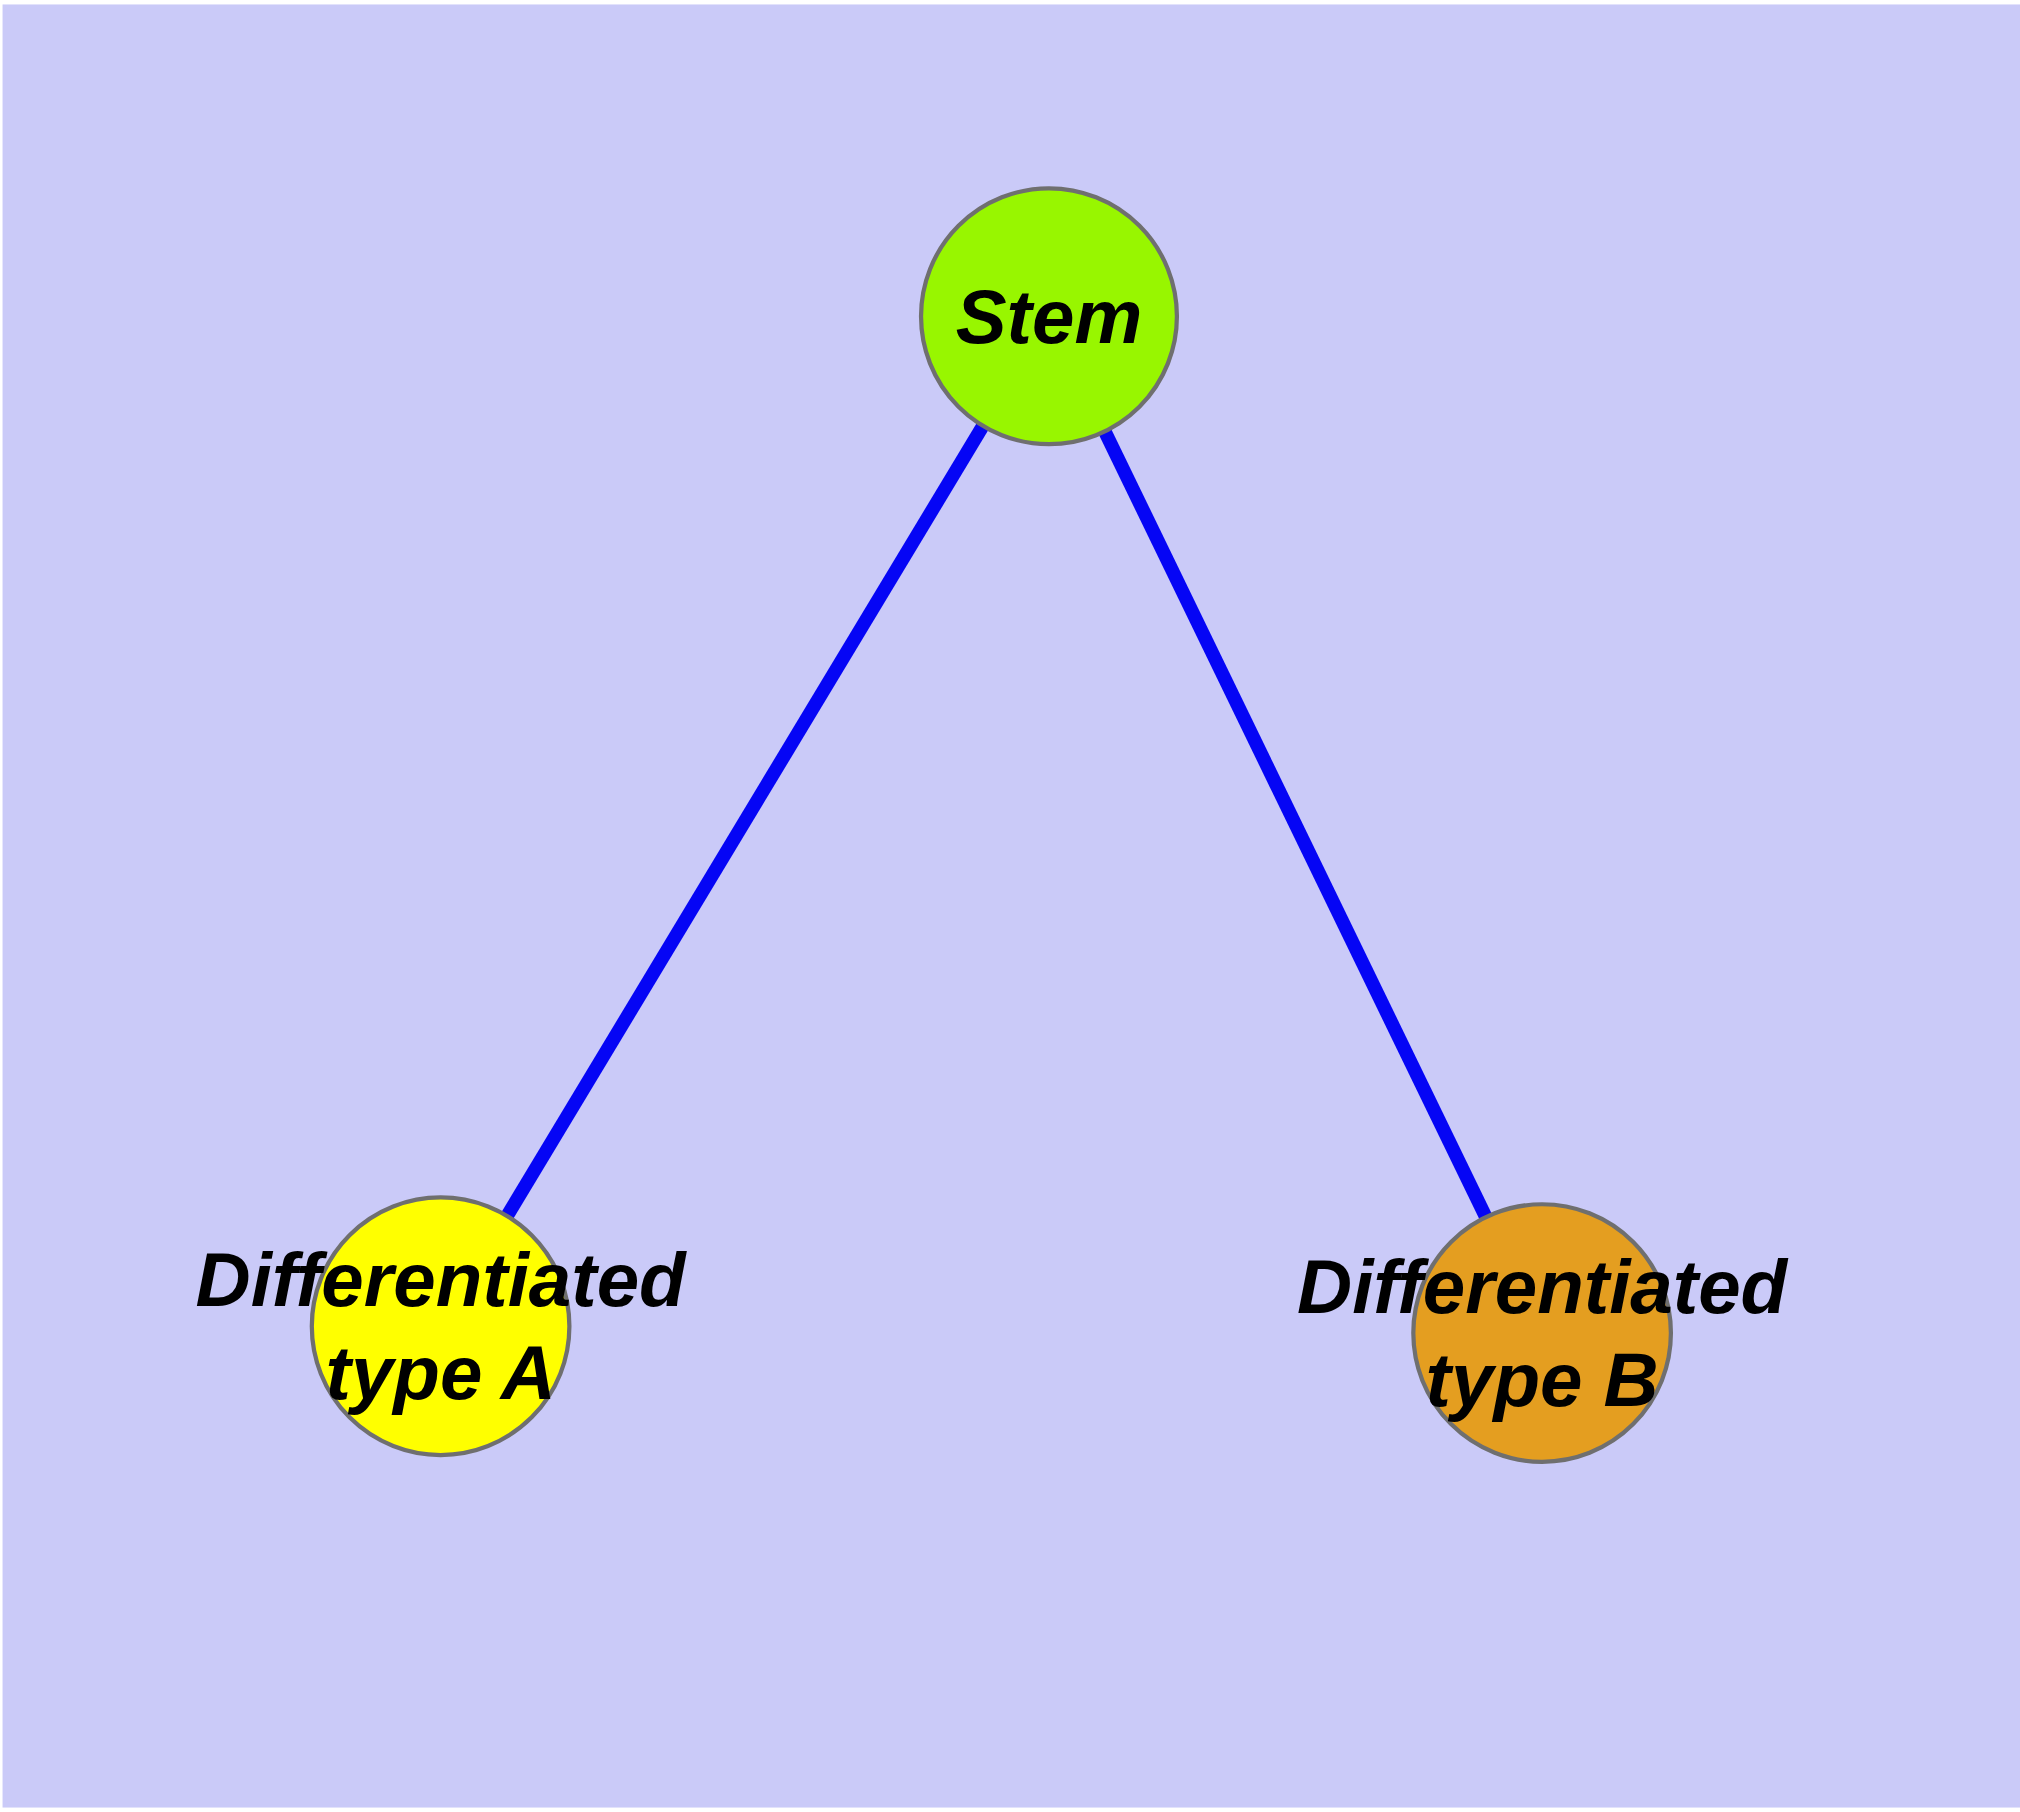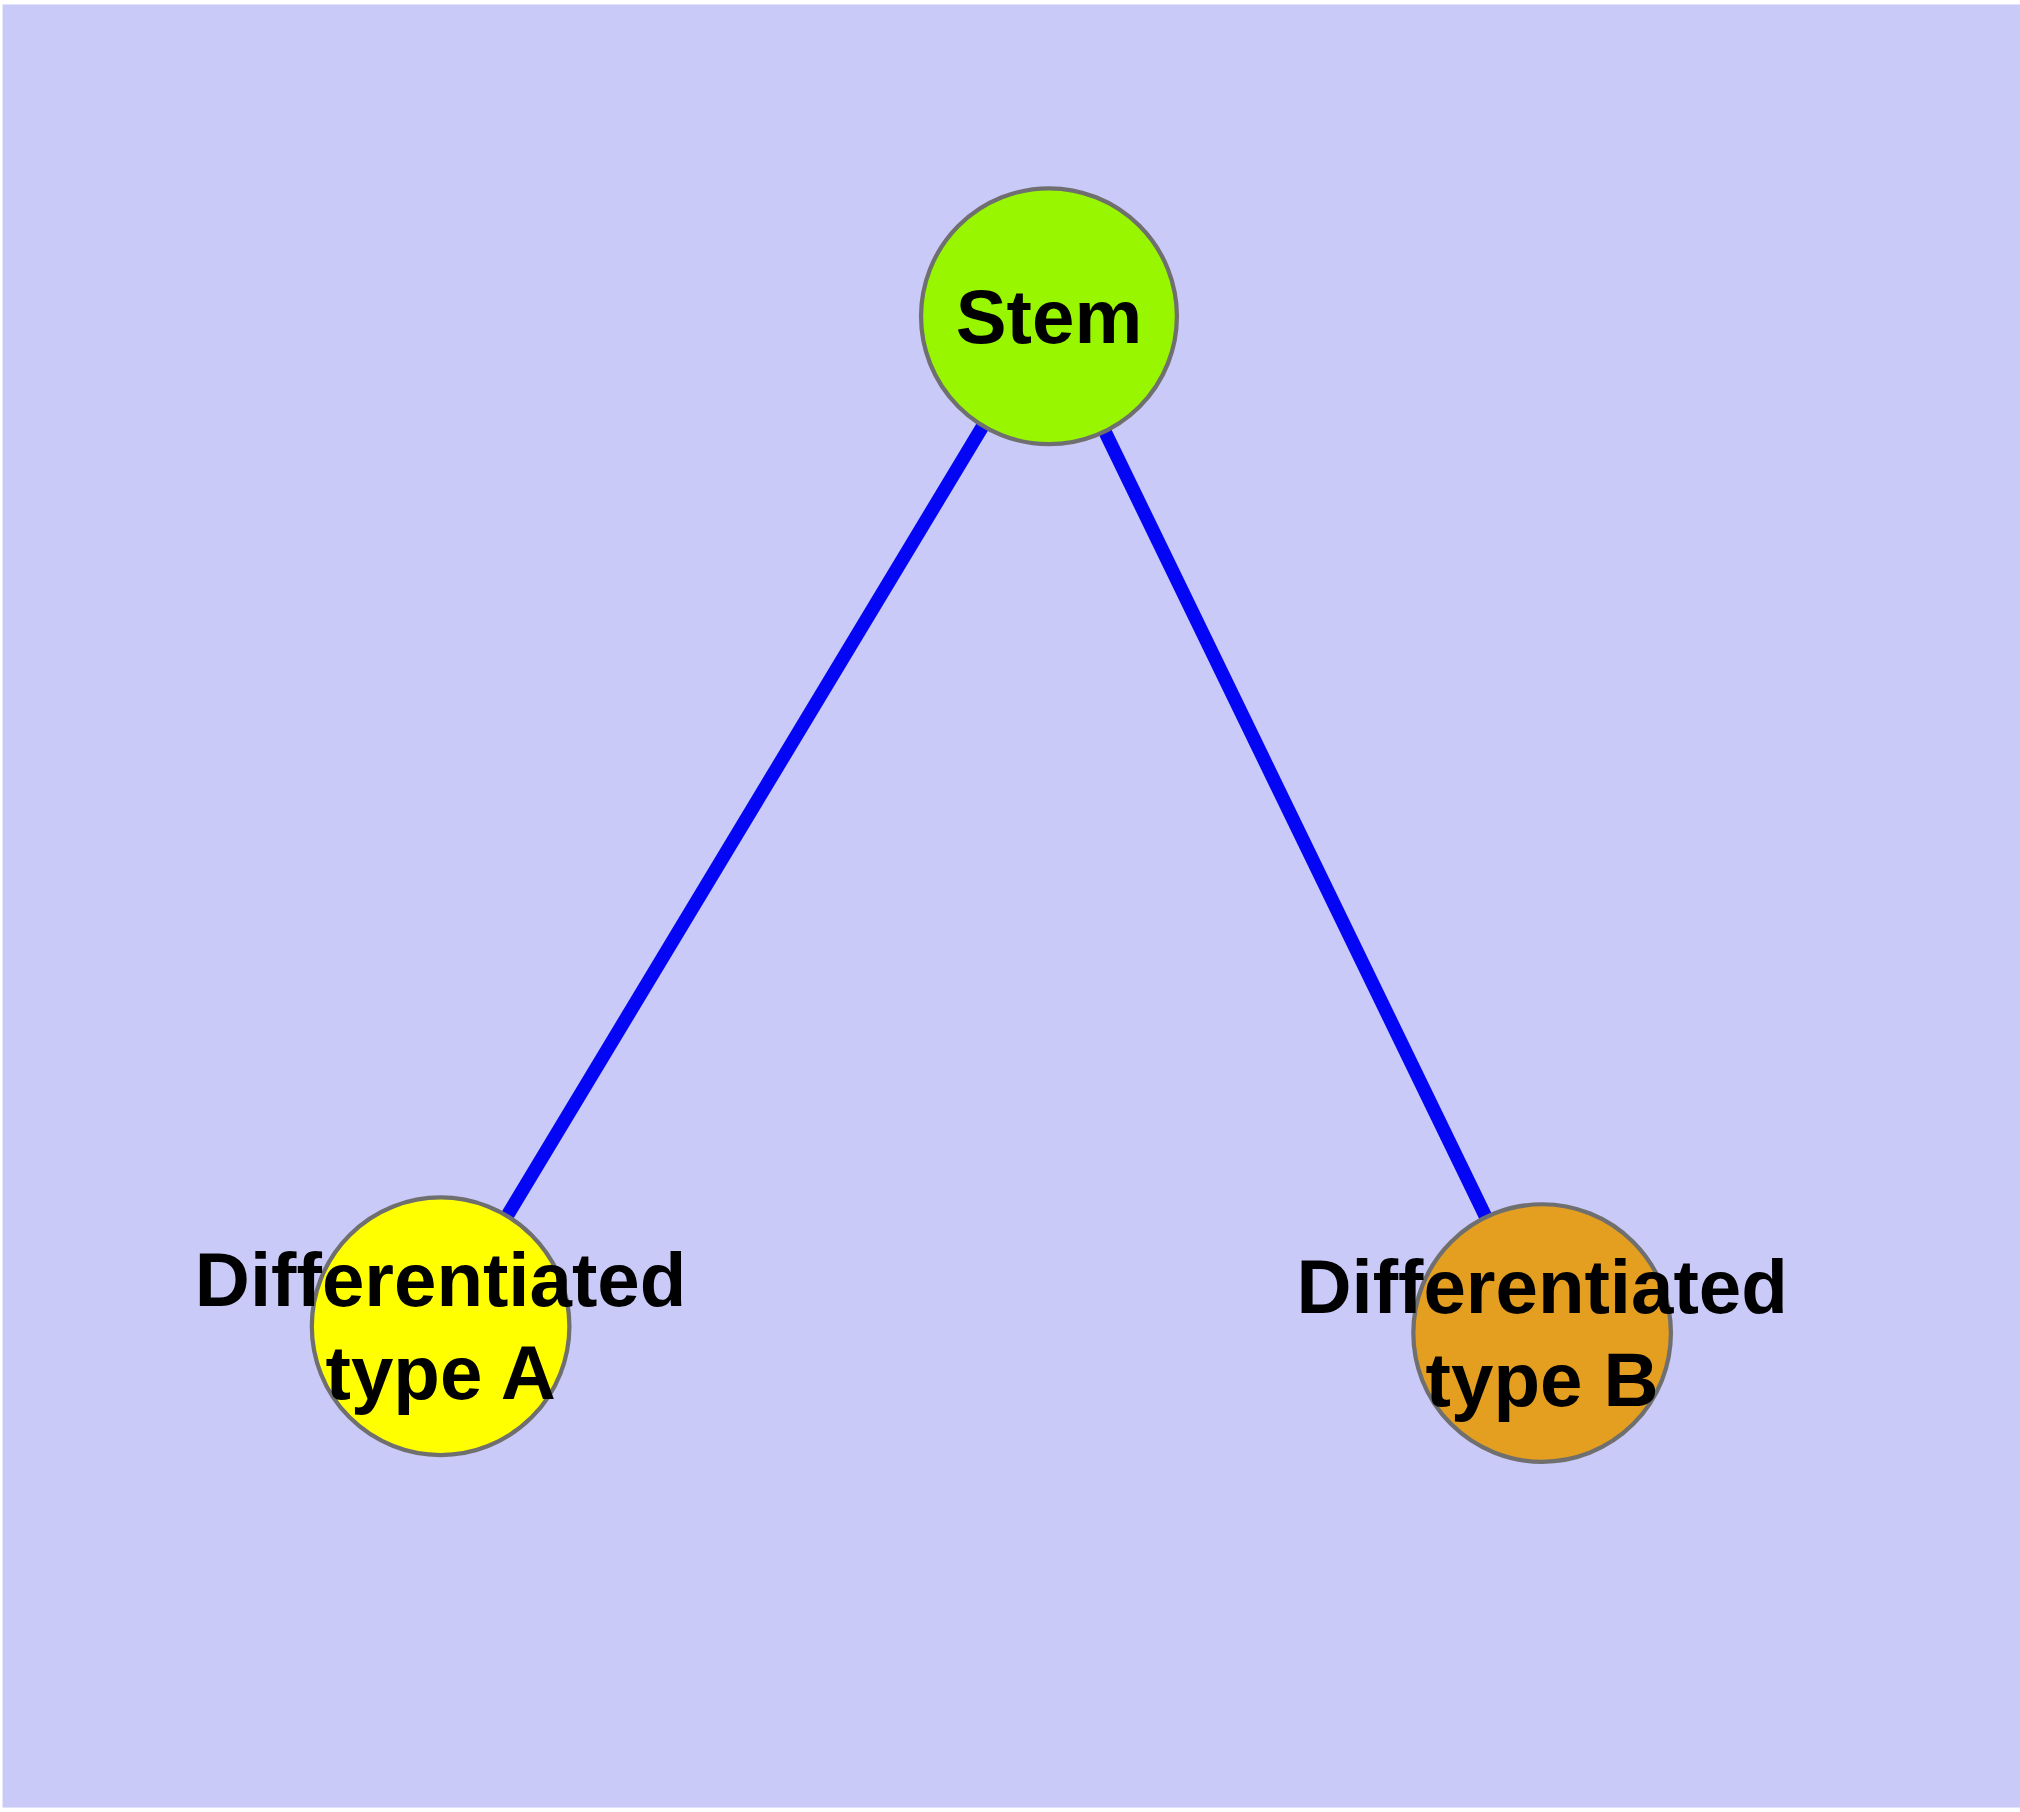--- a/index.html
+++ b/index.html
@@ -6,20 +6,21 @@
     margin: 0;
     padding: 0;
     width: 100%;
     height: 100%;
     background: #ffffff;
     overflow: hidden;
   }
   .diagram-frame {
     position: fixed;
     inset: 0;
+    font-style: italic;
   }
   svg.diagram-canvas {
     display: block;
     width: 100%;
     height: 100%;
   }
   .node-label {
     font-family: "Liberation Sans", sans-serif;
     font-weight: bold;
     font-size: 90px;

